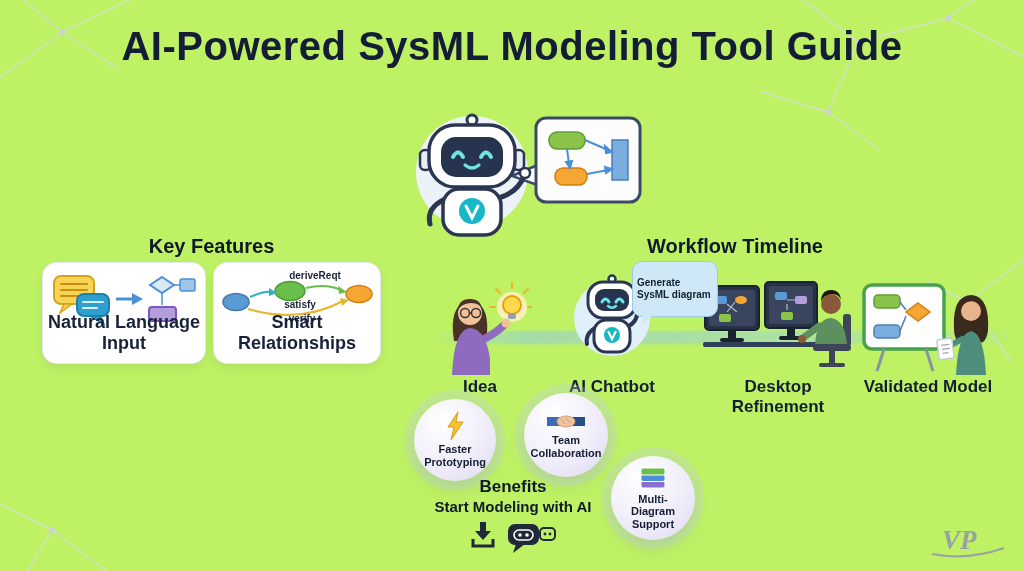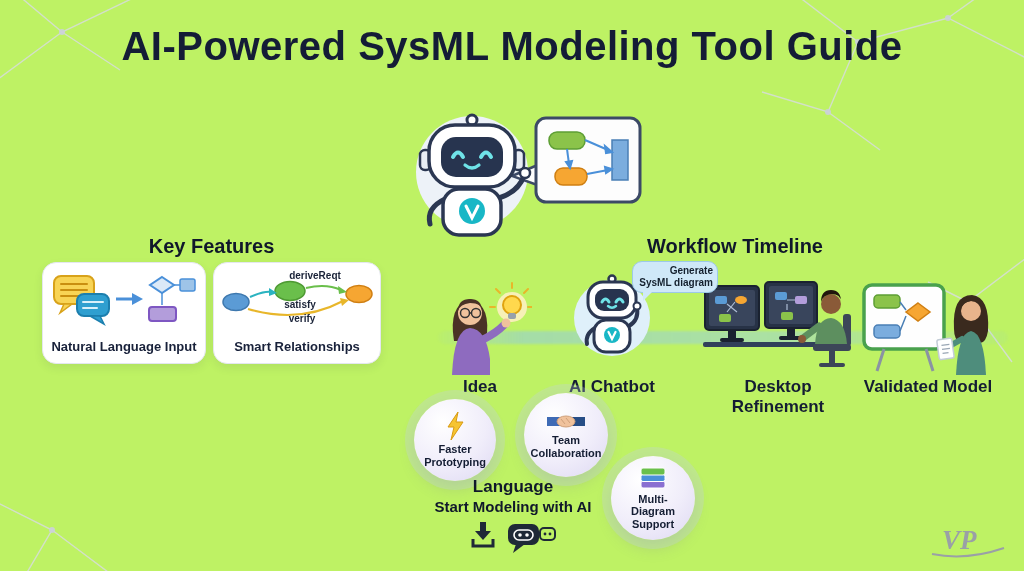--- a/index.html
+++ b/index.html
@@ -7,31 +7,31 @@
   .canvas { position:relative; width:1024px; height:571px; background:#bef264; overflow:hidden; }
   .abs { position:absolute; }
   .page-title { top:24px; left:0; width:100%; text-align:center; font-size:40px; font-weight:800;
                 color:#141c36; letter-spacing:.5px; }
   .subtitle  { top:90px; left:0; width:100%; text-align:center; font-size:19px; font-weight:bold; color:#10182b; }
   .section-heading { font-size:20px; font-weight:bold; color:#10182b; text-align:center; }
 
   .card { position:absolute; background:#ffffff; border:1px solid #e4e7ef; border-radius:14px;
           box-shadow:0 4px 10px rgba(30,40,80,.08); }
   .card-label { position:absolute; bottom:9px; left:0; width:100%; text-align:center;
-                font-size:13px; font-weight:bold; color:#18213a; }
+                font-size:18px; font-weight:bold; color:#18213a; }
 
   .step-label { position:absolute; font-size:17px; font-weight:bold; color:#141d33; text-align:center; }
 
   .timeline-band { position:absolute; left:438px; top:331px; width:570px; height:13px; border-radius:7px;
     background:linear-gradient(90deg, rgba(140,200,235,.05), rgba(140,200,235,.5) 15%, rgba(150,205,240,.45) 60%, rgba(140,200,235,.08));
     filter:blur(1px); }
 
-  .chat-bubble { position:absolute; left:632px; top:261px; width:86px; padding:3px 4px;
+  .chat-bubble { position:absolute; left:632px; top:261px; width:86px; padding:15px 4px;
     background:#cfe8f8; border:1.5px solid #9cc9e8; border-radius:10px;
-    font-size:10px; font-weight:bold; color:#14202e; text-align:right; line-height:1.2; z-index:3; }
+    font-size:10px; font-weight:bold; color:#14202e; text-align:left; line-height:1.2; z-index:3; }
   .chat-bubble::after { content:""; position:absolute; left:10px; bottom:-9px; width:0; height:0;
     border-top:10px solid #cfe8f8; border-right:10px solid transparent; }
 
   .bubble { position:absolute; border-radius:50%; display:flex; flex-direction:column; align-items:center;
     justify-content:center; gap:3px; text-align:center;
     background:radial-gradient(circle at 35% 28%, #ffffff 0%, #f0edfa 55%, #ddd8f2 100%);
     box-shadow:0 0 0 9px rgba(195,205,242,.28), 0 8px 16px rgba(100,90,180,.18); }
   .bubble-label { font-size:11px; font-weight:bold; color:#141d33; line-height:1.12; padding:0 6px; }
 
   .benefits-heading { top:477px; left:438px; width:150px; text-align:center; font-size:17px; font-weight:bold; color:#10182b; }
@@ -254,21 +254,21 @@
 
   <div class="bubble" style="left:611px;top:456px;width:84px;height:84px">
     <svg width="30" height="24" viewBox="0 0 30 24">
       <rect x="3" y="15" width="24" height="7" rx="2" fill="#8a6fd1" stroke="#ffffff" stroke-width="1"></rect>
       <rect x="3" y="8.5" width="24" height="7" rx="2" fill="#4a90d9" stroke="#ffffff" stroke-width="1"></rect>
       <rect x="3" y="2" width="24" height="7" rx="2" fill="#6abf4b" stroke="#ffffff" stroke-width="1"></rect>
     </svg>
     <div class="bubble-label">Multi-Diagram Support</div>
   </div>
 
-  <div class="abs benefits-heading">Language</div>
+  <div class="abs benefits-heading">Benefits</div>
   <div class="abs benefits-cta">Start Modeling with AI</div>
 
   <svg class="abs" style="left:470px;top:521px" width="26" height="28" viewBox="0 0 26 28">
     <rect x="10" y="1" width="6" height="10" fill="#1f2937"></rect>
     <polygon points="5,10 21,10 13,19" fill="#1f2937"></polygon>
     <path d="M3,18 V25 H23 V18" stroke="#1f2937" stroke-width="3" fill="none"></path>
   </svg>
 
   <svg class="abs" style="left:506px;top:522px" width="52" height="32" viewBox="0 0 52 32">
     <rect x="34" y="6" width="15" height="12" rx="4" fill="none" stroke="#1f2937" stroke-width="2"></rect>

